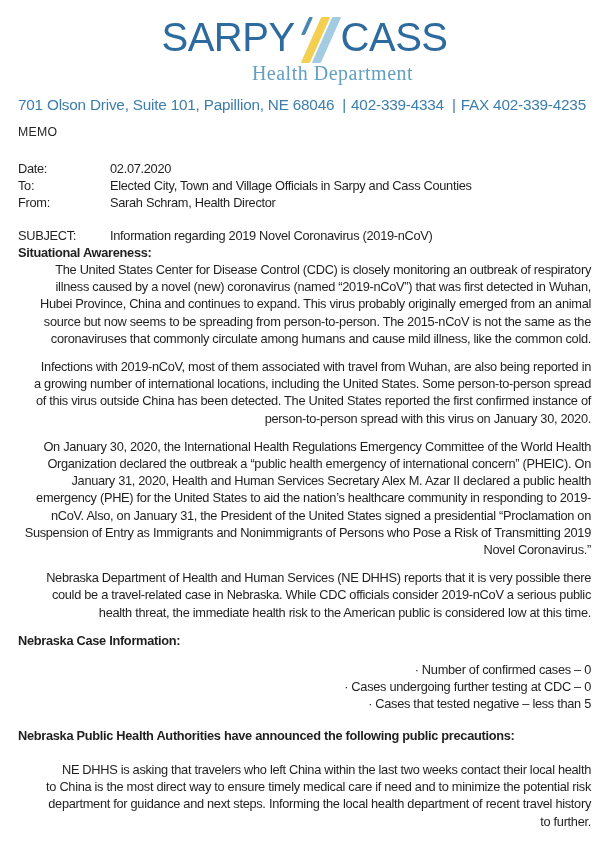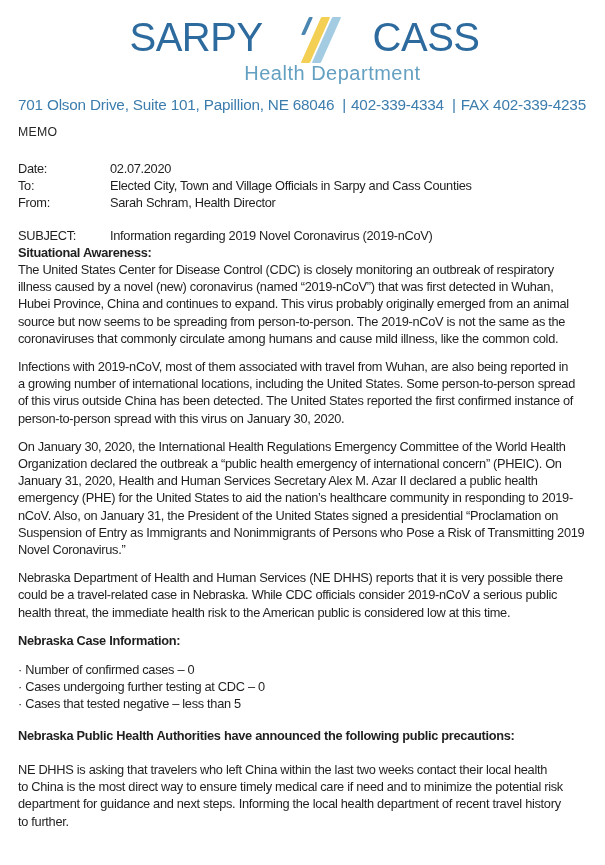--- a/index.html
+++ b/index.html
@@ -19,21 +19,20 @@
   
   .logo { width: fit-content; margin: 0 auto; }
   .logo-main {
     display: flex;
     align-items: center;
     height: 46px;
     color: #2d6b9e;
     font-size: 40px;
     letter-spacing: -0.5px;
     font-weight: 400;
-    gap: 32px;
   }
   .slash-group {
     display: flex;
     align-items: flex-end;
     height: 48px;
     margin: 0 10px;
     position: relative;
     top: 2px;
   }
   .bar { transform: skewX(-24deg); border-radius: 1px; }
@@ -42,20 +41,21 @@
   .bar-blue   { width: 9px; height: 46px; background: #a3cce3; }
   .logo-sub {
     text-align: center;
     padding-left: 56px;
     color: #64a0c1;
     font-size: 20px;
     letter-spacing: 0.5px;
     margin-top: 1px;
     line-height: 25px;
     font-weight: 400;
+    font-family: Liberation Serif, serif;
   }
 
   
   .contact {
     margin-top: 9px;
     color: #3c7dad;
     font-size: 15.3px;
     line-height: 19px;
     letter-spacing: -0.2px;
     white-space: nowrap;
@@ -75,21 +75,21 @@
   .field-label { width: 92px; flex: 0 0 92px; }
   .subject-row { margin-top: 15px; }
 
   
   .doc-body {
     font-size: 12.8px;
     letter-spacing: -0.3px;
     line-height: 17.2px;
   }
   .heading { font-weight: bold; white-space: nowrap; }
-  .text-line { white-space: nowrap; }
+  .text-line { white-space: nowrap; text-align: right; }
   .para { margin-bottom: 11px; }
   .h2 { margin-bottom: 12px; }
   .bullets { margin-bottom: 14px; }
   .h3 { margin-bottom: 17px; }
   .h1 { margin-bottom: 0; }
 </style>
 </head>
 <body>
 
 <div class="page">
@@ -131,21 +131,21 @@
       <span>Information regarding 2019 Novel Coronavirus (2019-nCoV)</span>
     </div>
   </div>
 
   <main class="doc-body">
     <div class="heading h1">Situational Awareness:</div>
     <div class="para">
         <div class="text-line">The United States Center for Disease Control (CDC) is closely monitoring an outbreak of respiratory</div>
         <div class="text-line">illness caused by a novel (new) coronavirus (named “2019-nCoV”) that was first detected in Wuhan,</div>
         <div class="text-line">Hubei Province, China and continues to expand. This virus probably originally emerged from an animal</div>
-        <div class="text-line">source but now seems to be spreading from person-to-person. The 2019-nCoV is not the same as the</div>
+        <div class="text-line">source but now seems to be spreading from person-to-person. The 2015-nCoV is not the same as the</div>
         <div class="text-line">coronaviruses that commonly circulate among humans and cause mild illness, like the common cold.</div>
       </div>
     <div class="para">
         <div class="text-line">Infections with 2019-nCoV, most of them associated with travel from Wuhan, are also being reported in</div>
         <div class="text-line">a growing number of international locations, including the United States. Some person-to-person spread</div>
         <div class="text-line">of this virus outside China has been detected. The United States reported the first confirmed instance of</div>
         <div class="text-line">person-to-person spread with this virus on January 30, 2020.</div>
       </div>
     <div class="para">
         <div class="text-line">On January 30, 2020, the International Health Regulations Emergency Committee of the World Health</div>

